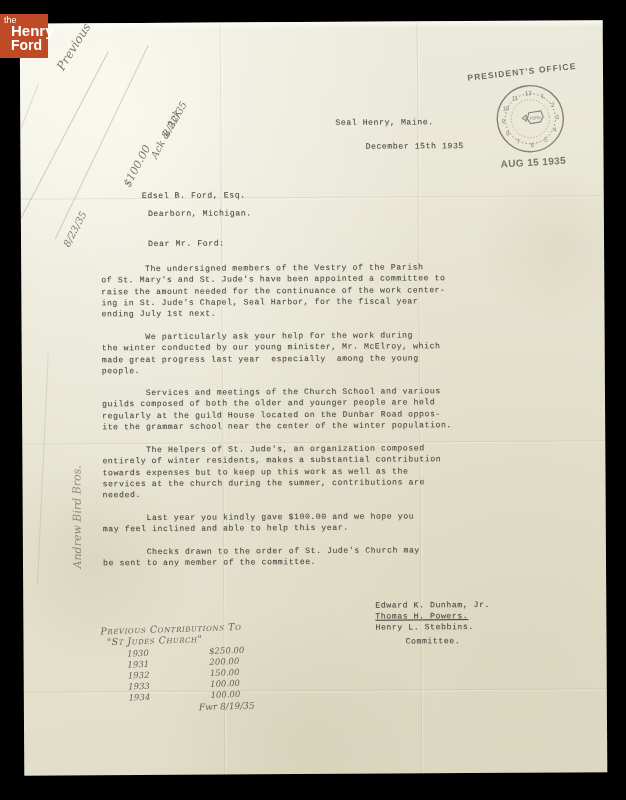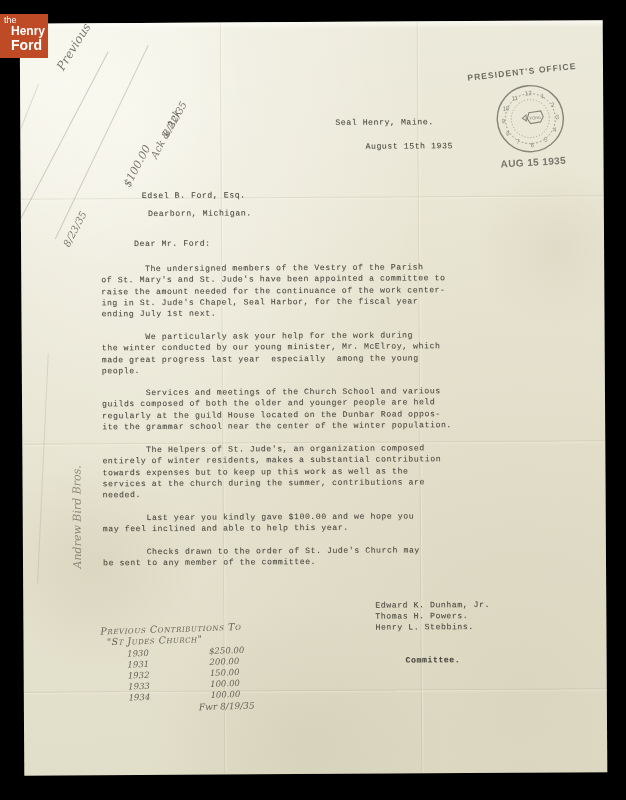--- a/index.html
+++ b/index.html
@@ -177,21 +177,21 @@
     background: #bf4a26;
     color: #ffffff;
     z-index: 20;
   }
   #hf-logo .l-the {
     position: absolute; left: 4px; top: 2px;
     font-size: 9px; line-height: 9px; font-weight: 400;
   }
   #hf-logo .l-henry {
     position: absolute; left: 11px; top: 11px;
-    font-size: 12px; line-height: 12px; font-weight: 700;
+    font-size: 15px; line-height: 12px; font-weight: 700;
   }
   #hf-logo .l-ford {
     position: absolute; left: 11px; top: 24px;
     font-size: 14px; line-height: 15px; font-weight: 700;
   }
 </style>
 </head>
 <body>
 
 <div id="scan-frame">
@@ -229,26 +229,26 @@
         <g transform="translate(36,36)">
           <path d="M -8,-1 L -4,-4 L -4,2 Z" fill="none" stroke="#4a4941" stroke-width="1"></path>
           <path d="M -1,-6 L 11,-7 L 13,-1 L 10,4 L 0,5 L -3,0 Z" fill="none" stroke="#4a4941" stroke-width="1.1"></path>
           <text x="5" y="1" font-family="Liberation Sans, sans-serif" font-size="4" fill="#4a4941" text-anchor="middle">FORD</text>
         </g>
       </svg>
     </div>
     <div id="stamp-date-text">AUG 15 1935</div>
 
     <div class="tw" style="left:315px; top:95px;">Seal Henry, Maine.</div>
-    <div class="tw" style="left:345px; top:119px;">August 15th 1935</div>
+    <div class="tw" style="left:345px; top:119px;">December 15th 1935</div>
 
     <div class="tw" style="left:89px; top:167px;margin-left:32px;">Edsel B. Ford, Esq.</div>
     <div class="tw" style="left:127px; top:185px;">Dearborn, Michigan.</div>
 
-    <div class="tw" style="left:85px; top:215px;padding-left:28px;">Dear Mr. Ford:</div>
+    <div class="tw" style="left:99px; top:215px;padding-left:28px;">Dear Mr. Ford:</div>
 
     <div class="tw" style="left:80px; top:240px;">        The undersigned members of the Vestry of the Parish
 of St. Mary's and St. Jude's have been appointed a committee to
 raise the amount needed for the continuance of the work center-
 ing in St. Jude's Chapel, Seal Harbor, for the fiscal year
 ending July 1st next.</div>
     <div class="tw" style="left:80px; top:308px;">        We particularly ask your help for the work during
 the winter conducted by our young minister, Mr. McElroy, which
 made great progress last year  especially  among the young
 people.</div>
@@ -260,23 +260,23 @@
 entirely of winter residents, makes a substantial contribution
 towards expenses but to keep up this work as well as the
 services at the church during the summer, contributions are
 needed.</div>
     <div class="tw" style="left:80px; top:489px;">        Last year you kindly gave $100.00 and we hope you
 may feel inclined and able to help this year.</div>
     <div class="tw" style="left:80px; top:523px;">        Checks drawn to the order of St. Jude's Church may
 be sent to any member of the committee.</div>
 
     <div class="tw" style="left:352px; top:578px;text-align:center;">Edward K. Dunham, Jr.</div>
-    <div class="tw" style="left:352px; top:589px;">Thomas H. Powers.</div>
+    <div class="tw" style="left:352px; top:589px;text-decoration:underline;">Thomas H. Powers.</div>
     <div class="tw" style="left:352px; top:600px;">Henry L. Stebbins.</div>
-    <div class="tw" style="left:382px; top:633px;font-weight:bold;">Committee.</div>
+    <div class="tw" style="left:382px; top:614px;">Committee.</div>
 
     <div id="hw-table">
       <div class="hw-title">Previous Contributions To</div>
       <div class="hw-sub">"St Judes Church"</div>
       <table>
         <tbody>
           <tr>
             <td class="yr">1930</td>
             <td class="amt">$250.00</td>
           </tr>

